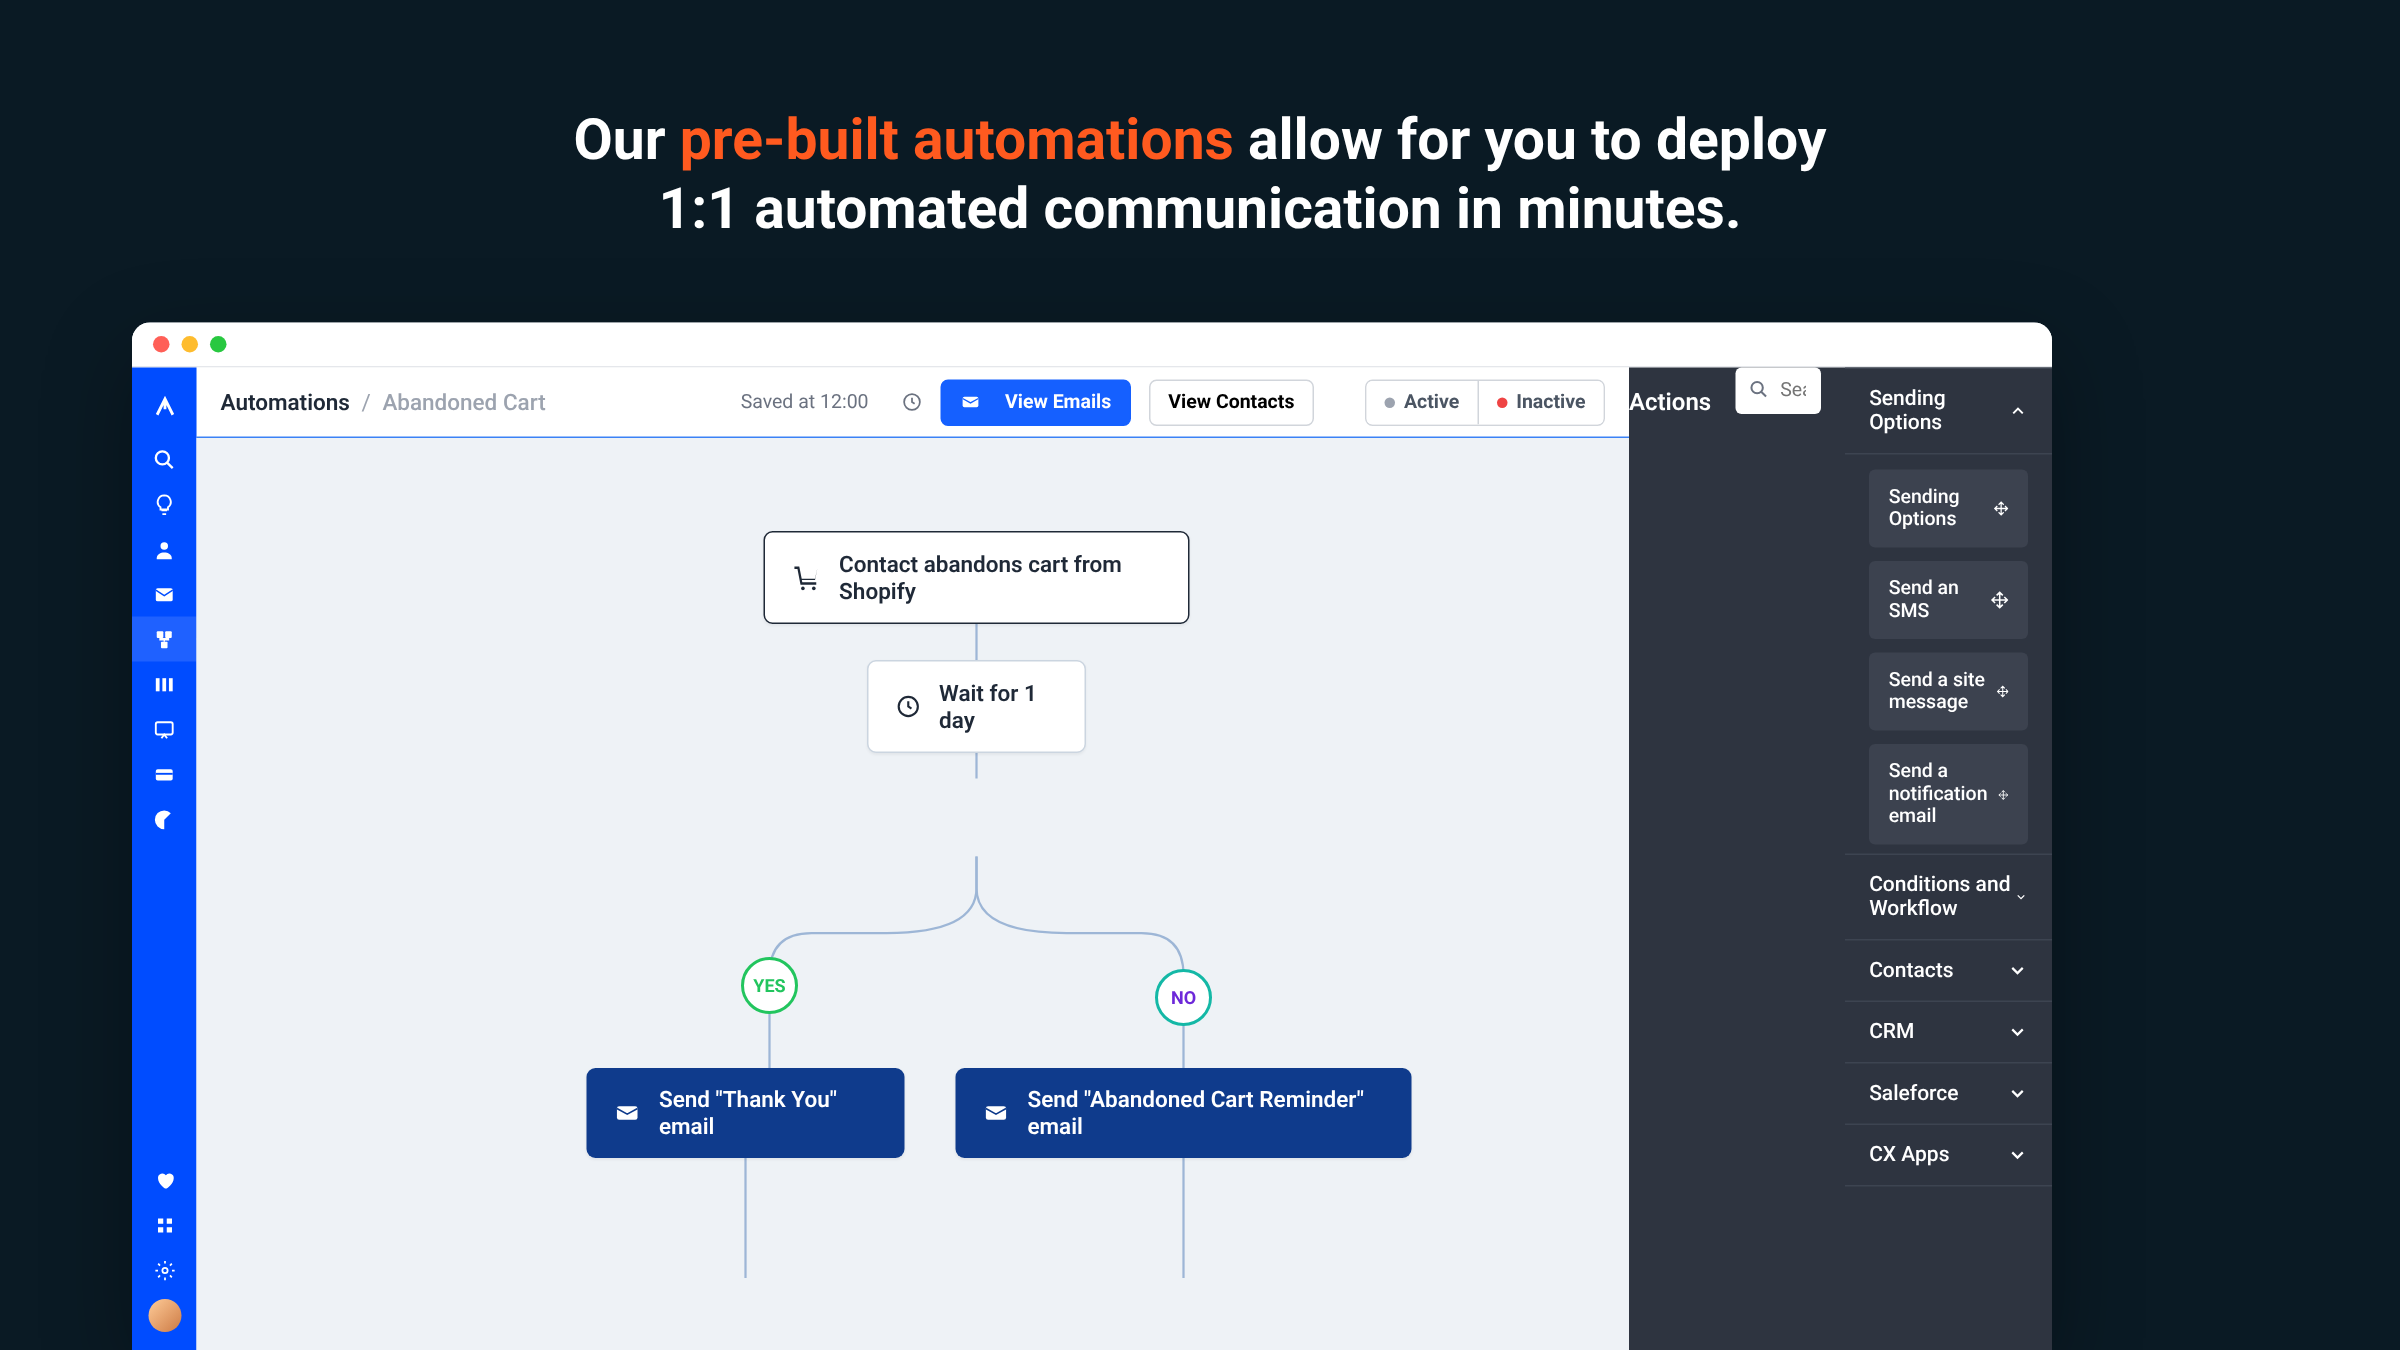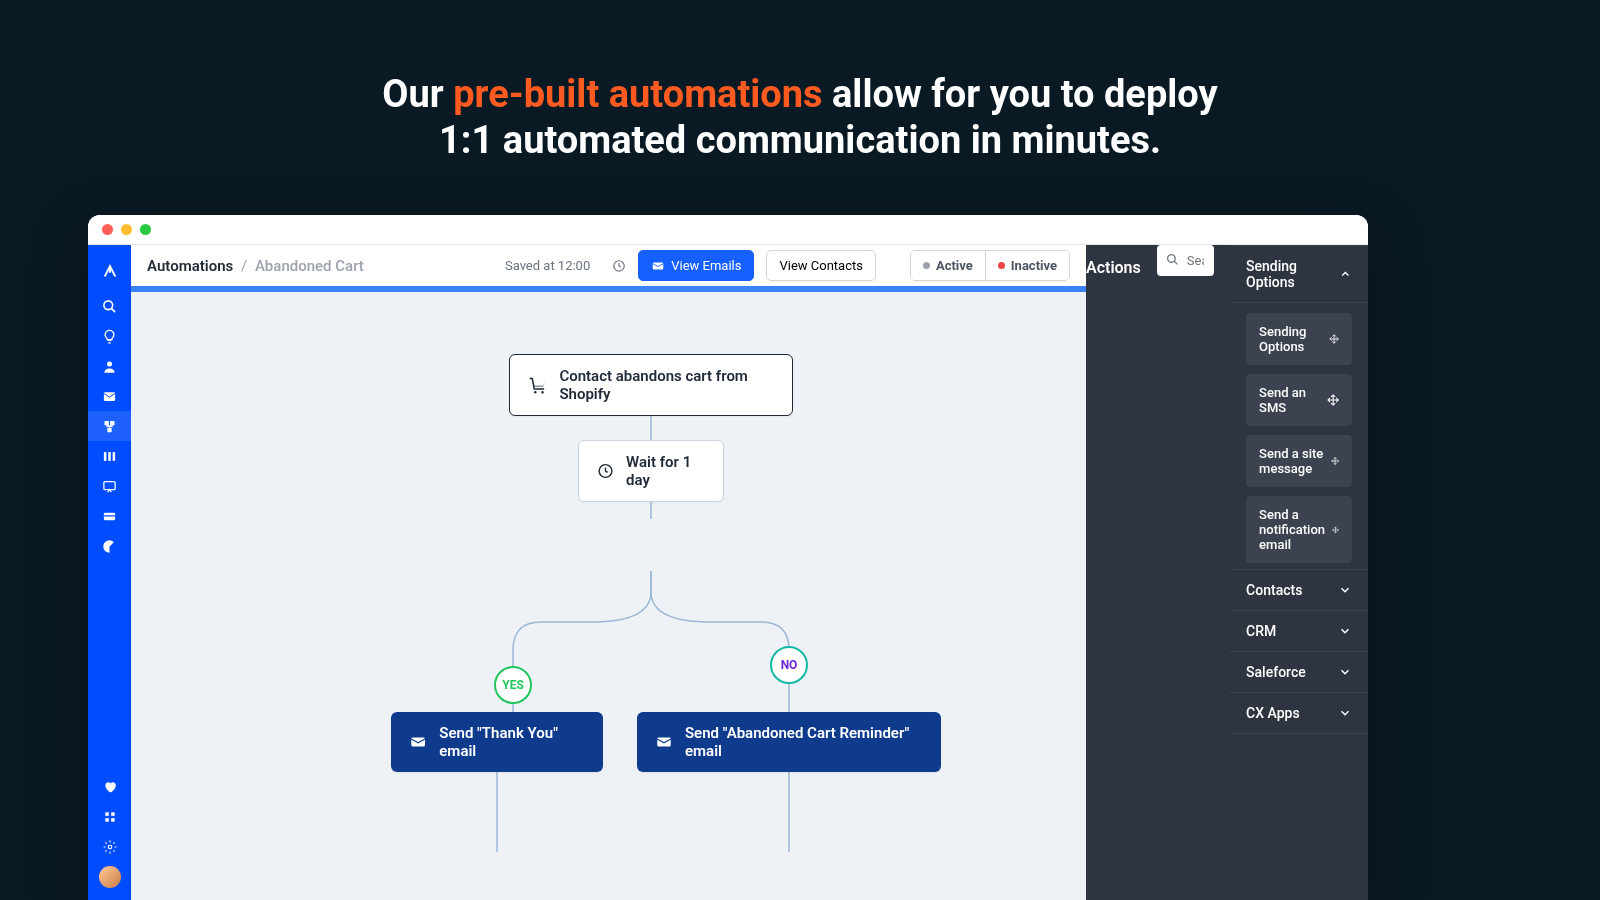--- a/index.html
+++ b/index.html
@@ -12,27 +12,27 @@
 .dot.r{background:#ff5f57}.dot.y{background:#febc2e}.dot.g{background:#28c840}
 .app{display:flex;height:calc(100% - 30px)}
 .sidebar{width:43px;background:#004cff;display:flex;flex-direction:column;align-items:center;padding:8px 0;position:relative}
 .sidebar .nav-icon{width:43px;height:30px;display:flex;align-items:center;justify-content:center;color:#fff;cursor:pointer;position:relative}
 .sidebar .nav-icon.active{background:rgba(255,255,255,.12)}
 .sidebar .nav-icon.active::after{content:"";position:absolute;right:-6px;top:10px;width:0;height:0;border-top:5px solid transparent;border-bottom:5px solid transparent;border-right:6px solid #eef2f6}
 .sidebar .logo{height:38px}
 .sidebar .spacer{flex:1}
 .sidebar .avatar{width:22px;height:22px;border-radius:50%;background:linear-gradient(135deg,#ffcc99,#cc7a44);margin:4px 0}
 .main{flex:1;display:flex;flex-direction:column;min-width:0}
-.topbar{height:47px;background:#fff;border-bottom:6px solid #3b82f6;display:flex;align-items:center;padding:0 16px;gap:12px}
+.topbar{height:47px;background:#fff;border-bottom:1px solid #3b82f6;display:flex;align-items:center;padding:0 16px;gap:12px}
 .crumbs{font-size:15px;color:#1f2937;font-weight:600}
 .crumbs .sep{color:#9ca3af;font-weight:400;margin:0 4px}
 .crumbs .sub{color:#9ca3af;font-weight:500}
 .topbar .grow{flex:1}
 .saved{font-size:13px;color:#6b7280;display:flex;align-items:center;gap:22px}
-.btn{font-size:13px;padding:7px 12px;border-radius:5px;border:1px solid #d1d5db;background:#fff;cursor:pointer;font-weight:400;display:flex;align-items:center;gap:6px}
+.btn{font-size:13px;padding:7px 12px;border-radius:5px;border:1px solid #d1d5db;background:#fff;cursor:pointer;font-weight:700;display:flex;align-items:center;gap:16px}
 .btn.primary{background:#1560ff;border-color:#1560ff;color:#fff}
 .toggle-group{display:flex;border:1px solid #d1d5db;border-radius:5px;overflow:hidden}
 .toggle-group .tog{padding:7px 12px;font-size:13px;display:flex;align-items:center;gap:6px;cursor:pointer;background:#fff;color:#4b5563;font-weight:700}
 .toggle-group .tog + .tog{border-left:1px solid #d1d5db}
 .pip{width:7px;height:7px;border-radius:50%}
 .pip.green{background:#9ca3af}.pip.red{background:#ef4444}
 .canvas{flex:1;position:relative;background:#eef2f6;overflow:hidden}
 .node{position:absolute;background:#fff;border:1px solid #cbd5e0;border-radius:6px;display:flex;align-items:center;gap:12px;padding:12px 18px;font-size:15px;font-weight:600;color:#1f2937;box-shadow:0 1px 2px rgba(0,0,0,.05)}
 .node.trigger{border:1.5px solid #1f2937}
 .node.action{background:#0f3b8c;color:#fff;border:none}
@@ -214,21 +214,21 @@
 
         <div class="node" style="left:447px;top:148px;width:146px">
           <svg width="20" height="20" viewBox="0 0 24 24" fill="none" stroke="#1f2937" stroke-width="2">
               <circle cx="12" cy="12" r="9"></circle>
               <path d="M12 7v5l3 2"></path>
             </svg>
           <span>Wait for 1 day</span>
         </div>
 
 
-        <div class="badge-circle yes" style="left:363px;top:374px">
+        <div class="badge-circle yes" style="left:363px;top:346px">
             <span>YES</span>
           </div>
         <div class="badge-circle no" style="left:639px;top:354px">
             <span>NO</span>
           </div>
 
         <div class="node action" style="left:260px;top:420px;width:212px">
           <svg width="20" height="20" viewBox="0 0 24 24" fill="#fff">
               <rect x="3" y="6" width="18" height="12" rx="2"></rect>
               <path d="M3 8l9 5 9-5" stroke="#0f3b8c" stroke-width="1.5" fill="none"></path>
@@ -287,20 +287,26 @@
               </svg>
           </div>
           <div class="action-item">
             <span>Send a notification email</span>
             <svg width="14" height="14" viewBox="0 0 24 24" fill="none" stroke="#fff" stroke-width="2">
                 <path d="M12 2v20M2 12h20M8 6l4-4 4 4M8 18l4 4 4-4M6 8l-4 4 4 4M18 8l4 4-4 4"></path>
               </svg>
           </div>
         </div>
         <div class="acc-head">
+          <span>Conditions and Workflow</span>
+          <svg width="14" height="14" viewBox="0 0 24 24" fill="none" stroke="#fff" stroke-width="2.5">
+              <path d="M6 9l6 6 6-6"></path>
+            </svg>
+        </div>
+        <div class="acc-head">
           <span>Contacts</span>
           <svg width="14" height="14" viewBox="0 0 24 24" fill="none" stroke="#fff" stroke-width="2.5">
               <path d="M6 9l6 6 6-6"></path>
             </svg>
         </div>
         <div class="acc-head">
           <span>CRM</span>
           <svg width="14" height="14" viewBox="0 0 24 24" fill="none" stroke="#fff" stroke-width="2.5">
               <path d="M6 9l6 6 6-6"></path>
             </svg>

